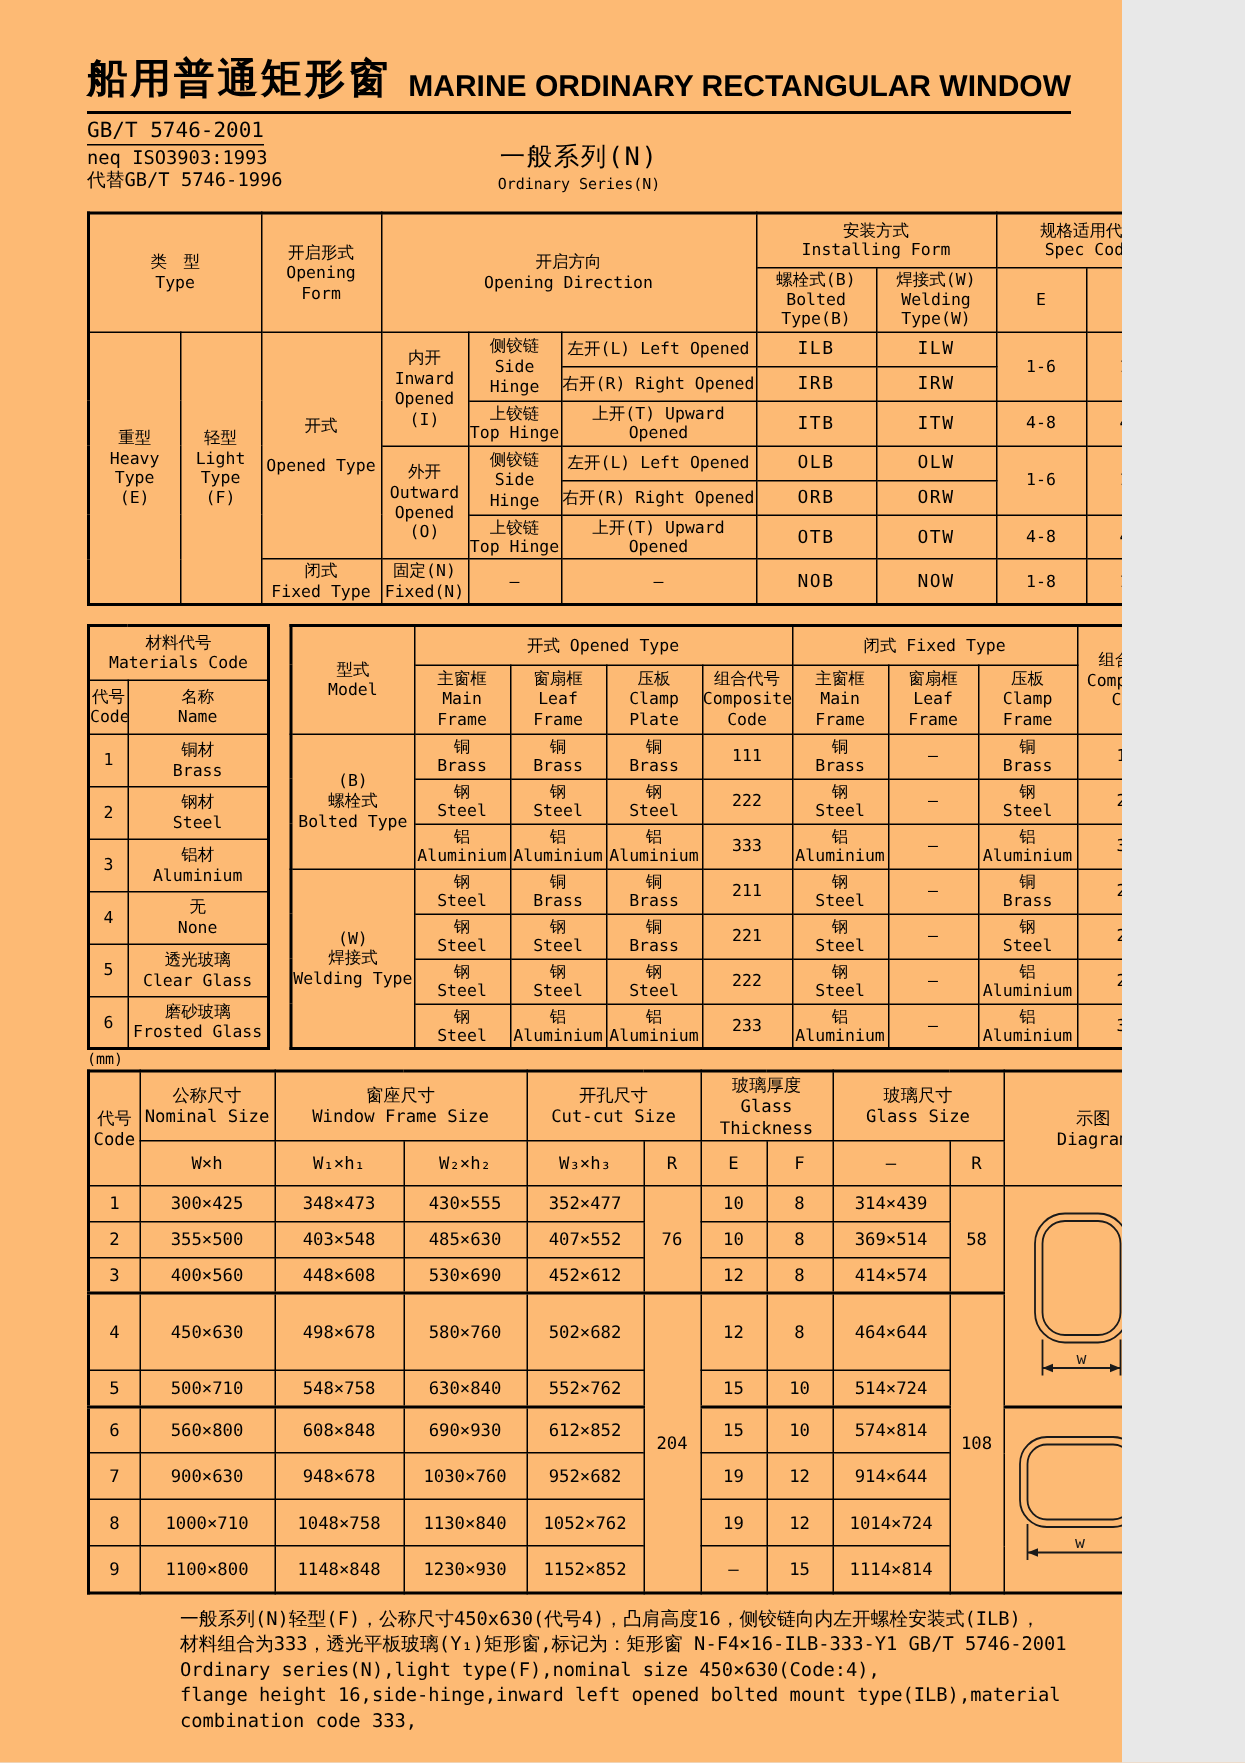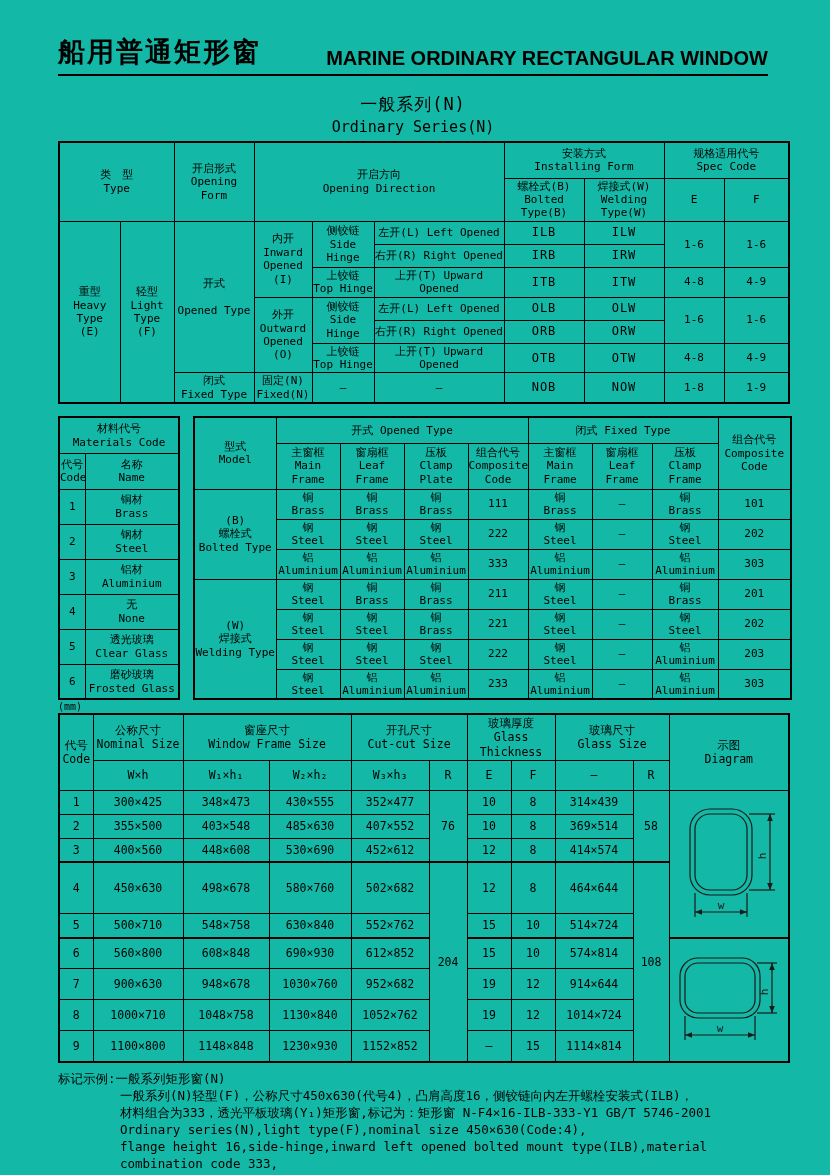--- a/index.html
+++ b/index.html
@@ -1,49 +1,49 @@
 <!DOCTYPE html>
 <html><head>
 <meta charset="utf-8">
 <style>
   * { margin:0; padding:0; box-sizing:border-box; }
   html,body { background:#e8e8e8; }
   .page {
-    width:830px; height:1175px; background:#14b8a6; color:#000;
+    width:748px; height:1175px; background:#fdba74; color:#000;
     font-family:"DejaVu Sans Mono","Liberation Mono",monospace;
     position:relative; overflow:hidden;
-    padding:34px 62px 0 58px;
+    padding:34px 34px 0 58px;
   }
   
   .title-row { display:flex; justify-content:space-between; align-items:flex-end;
                border-bottom:2px solid #000; padding-bottom:4px; }
   .title-zh { font-size:27px; font-weight:bold; letter-spacing:2px;
               font-family:"Liberation Sans","DejaVu Sans",sans-serif; }
   .title-en { font-size:20px; font-weight:bold; letter-spacing:0px;
               font-family:"Liberation Sans","DejaVu Sans",sans-serif; }
   .std-block { position:relative; height:62px; margin-top:3px; }
   .std-left  { position:absolute; left:0; top:0; font-size:12.5px; line-height:15px; }
   .std-left .std-no { display:inline-block; border-bottom:1.5px solid #000; padding-bottom:1px; font-size:14px; }
   .series { position:absolute; left:0; right:0; top:14px; text-align:center; }
   .series-zh { font-size:17px; letter-spacing:1px; }
-  .series-en { font-size:15px; margin-top:2px; }
+  .series-en { font-size:10px; margin-top:2px; }
   
   table { border-collapse:collapse; table-layout:fixed; }
   td { border:1px solid #000; text-align:center; vertical-align:middle;
        white-space:pre-line; font-size:11px; line-height:1.22; padding:1px 0;
        overflow:hidden; }
   .t1, .mats, .model, .dims { border:2px solid #000; }
   .t1 { width:730px; }
   .t1 tr { height:23px; }
   .t1 tr.hr1 { height:36px; }
   .t1 tr.hr2 { height:28px; }
   .t1 tr.lastrow { height:27px; }
   .code-cell { font-size:12px; letter-spacing:1px; }
   
-  .band2 { display:flex; gap:13px; margin-top:12px; align-items:center; }
+  .band2 { display:flex; gap:13px; margin-top:12px; align-items:flex-start; }
   .mats { width:120px; }
   .mats tr { height:35px; }
   .mats tr.mh { height:36px; }
   .model { width:597px; }
   .model tr { height:30px; }
   .model tr.hr1 { height:26px; }
   .model tr.hr2 { height:46px; }
   
   .mm-note { font-size:10px; height:13px; line-height:13px; }
   .dims { width:730px; }
@@ -64,20 +64,25 @@
 </head>
 <body>
 
 <div class="page">
 
   <div class="title-row">
     <span class="title-zh">船用普通矩形窗</span>
     <span class="title-en">MARINE ORDINARY RECTANGULAR WINDOW</span>
   </div>
   <div class="std-block">
+    <div class="std-left">
+      <span class="std-no">GB/T 5746-2001</span><br>
+      <span>neq ISO3903:1993</span><br>
+      <span>代替GB/T 5746-1996</span>
+    </div>
     <div class="series">
       <div class="series-zh">一般系列(N)</div>
       <div class="series-en">Ordinary Series(N)</div>
     </div>
   </div>
 
   <table class="t1">
     <colgroup>
       <col style="width:61px">
         <col style="width:54px">
@@ -566,21 +571,20 @@
       <td>1230×930</td>
       <td>1152×852</td>
       <td>—</td>
       <td>15</td>
       <td>1114×814</td>
     </tr>
   </tbody>
     </table>
 
   <div class="notes">
-    <div>标记示例:一般系列矩形窗(N)</div>
     <div class="indent">一般系列(N)轻型(F)，公称尺寸450x630(代号4)，凸肩高度16，侧铰链向内左开螺栓安装式(ILB)，</div>
     <div class="indent">材料组合为333，透光平板玻璃(Y₁)矩形窗,标记为：矩形窗  N-F4×16-ILB-333-Y1  GB/T 5746-2001</div>
     <div class="indent">Ordinary series(N),light type(F),nominal size 450×630(Code:4),</div>
     <div class="indent">flange height 16,side-hinge,inward left opened bolted mount type(ILB),material combination code 333,</div>
 
   </div>
 
 </div>
 
 </body></html>

